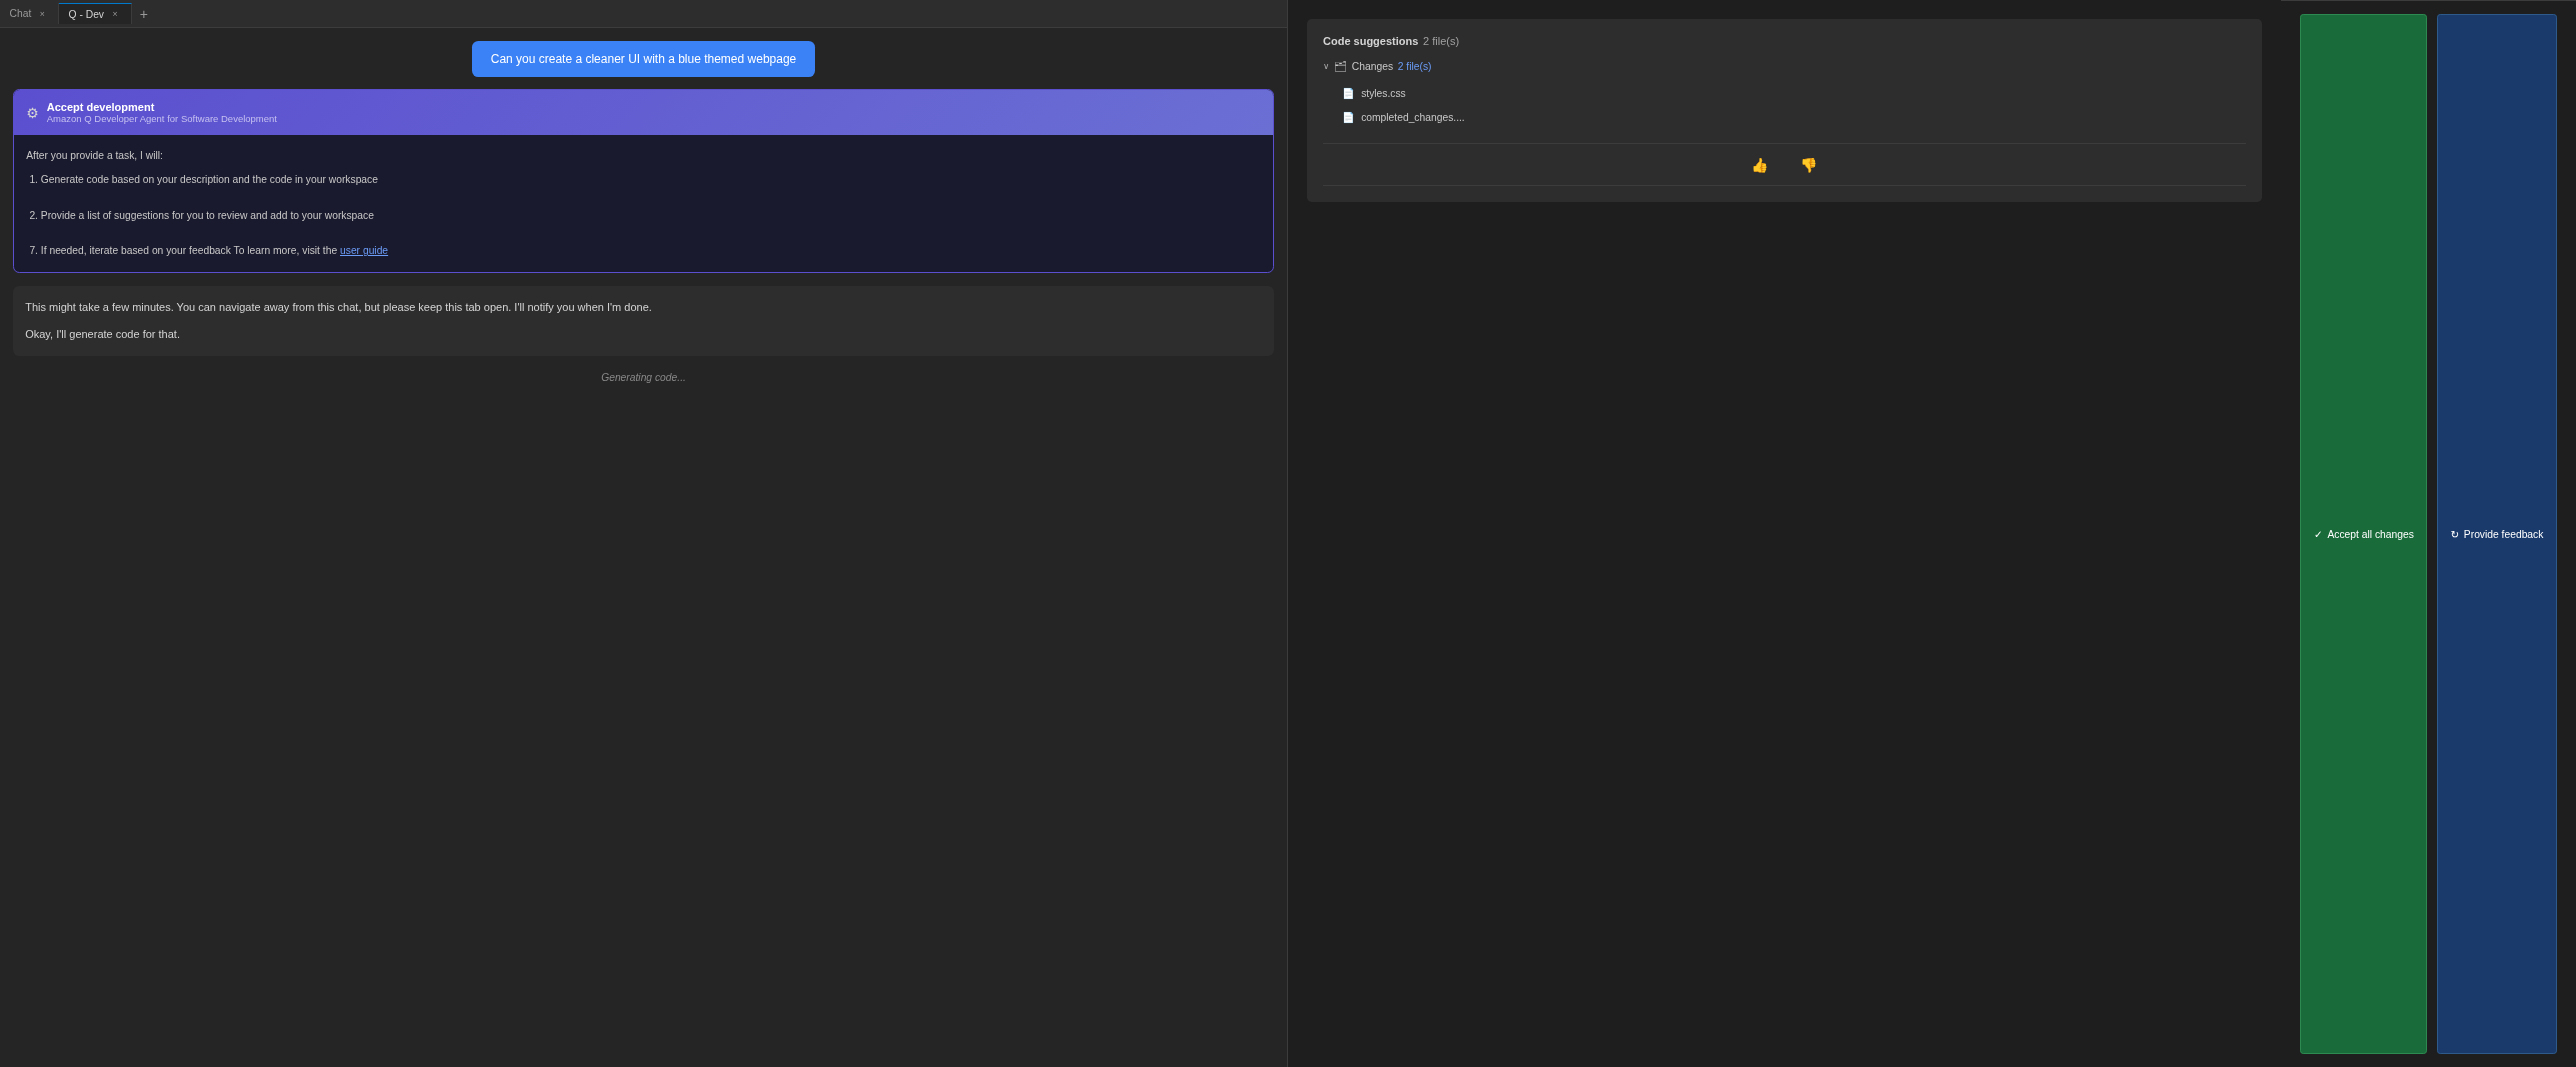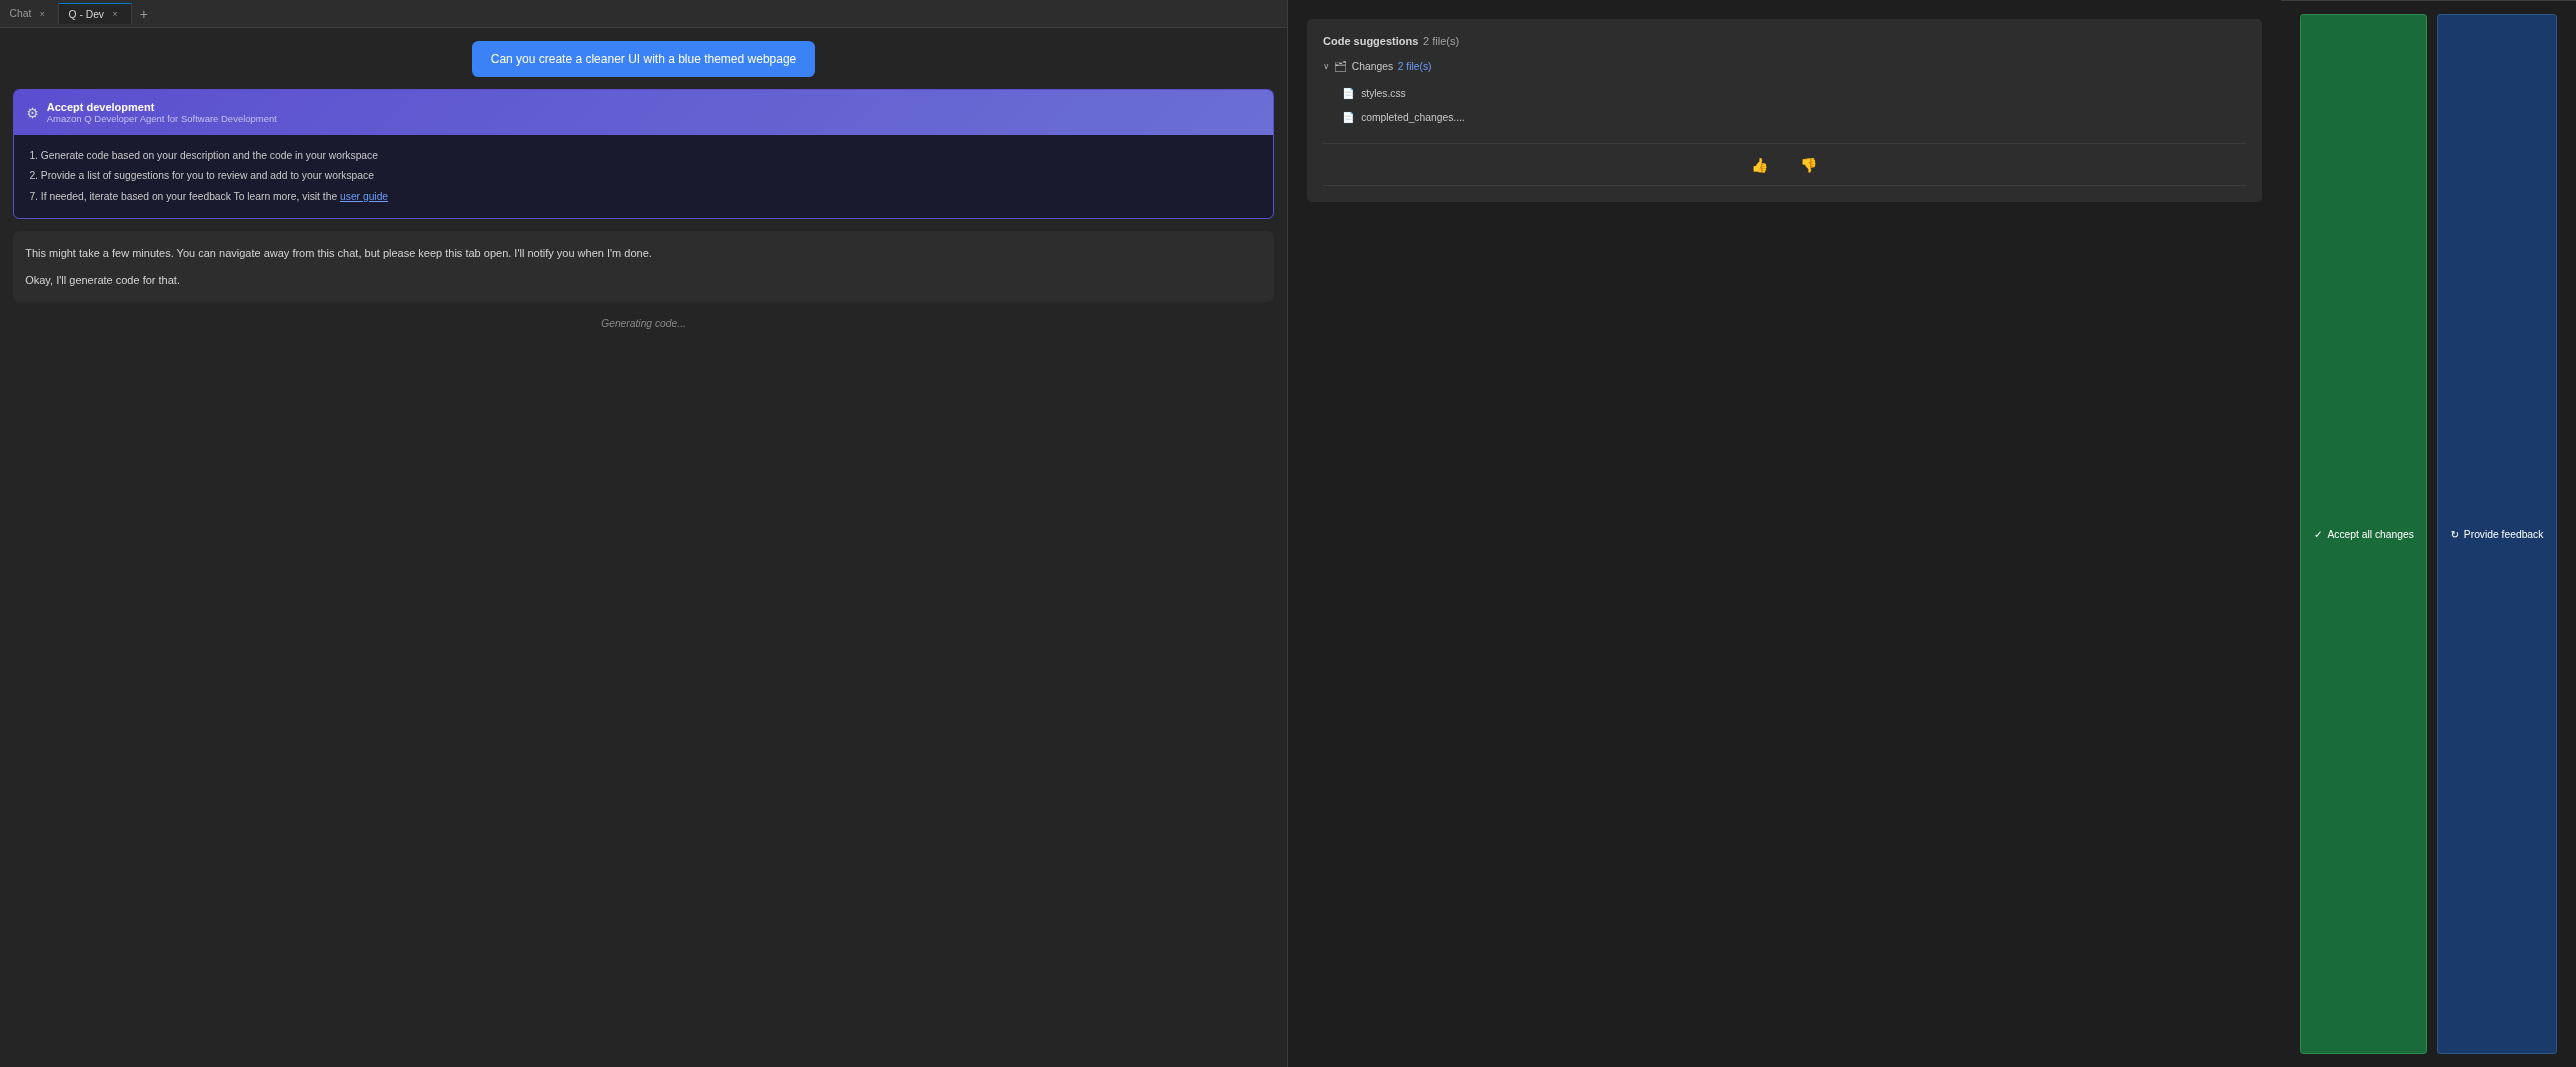--- a/index.html
+++ b/index.html
@@ -125,21 +125,21 @@
       font-size: 10.3px;
       line-height: 1.6;
     }
     .feature-card-body .intro {
       margin-bottom: 8px;
     }
     .feature-list {
       list-style: none;
       display: flex;
       flex-direction: column;
-      gap: 4px;
+      gap: 19px;
     }
     .feature-list li {
       padding-left: 3.2px;
     }
     .feature-list li .link {
       color: #6b9cf7;
       text-decoration: underline;
       cursor: pointer;
     }
 
@@ -319,20 +319,21 @@
 
     <div class="feature-card">
       <div class="feature-card-header">
         <span class="feature-icon">⚙</span>
         <div>
           <div class="feature-title">Accept development</div>
           <div class="feature-subtitle">Amazon Q Developer Agent for Software Development</div>
         </div>
       </div>
       <div class="feature-card-body">
+        <p class="intro">After you provide a task, I will:</p>
         <ul class="feature-list">
           <li>1. Generate code based on your description and the code in your workspace</li>
           <li>2. Provide a list of suggestions for you to review and add to your workspace</li>
           <li>
             <span>7. If needed, iterate based on your feedback To learn more, visit the</span>
             <span class="link">user guide</span>
           </li>
         </ul>
       </div>
     </div>

